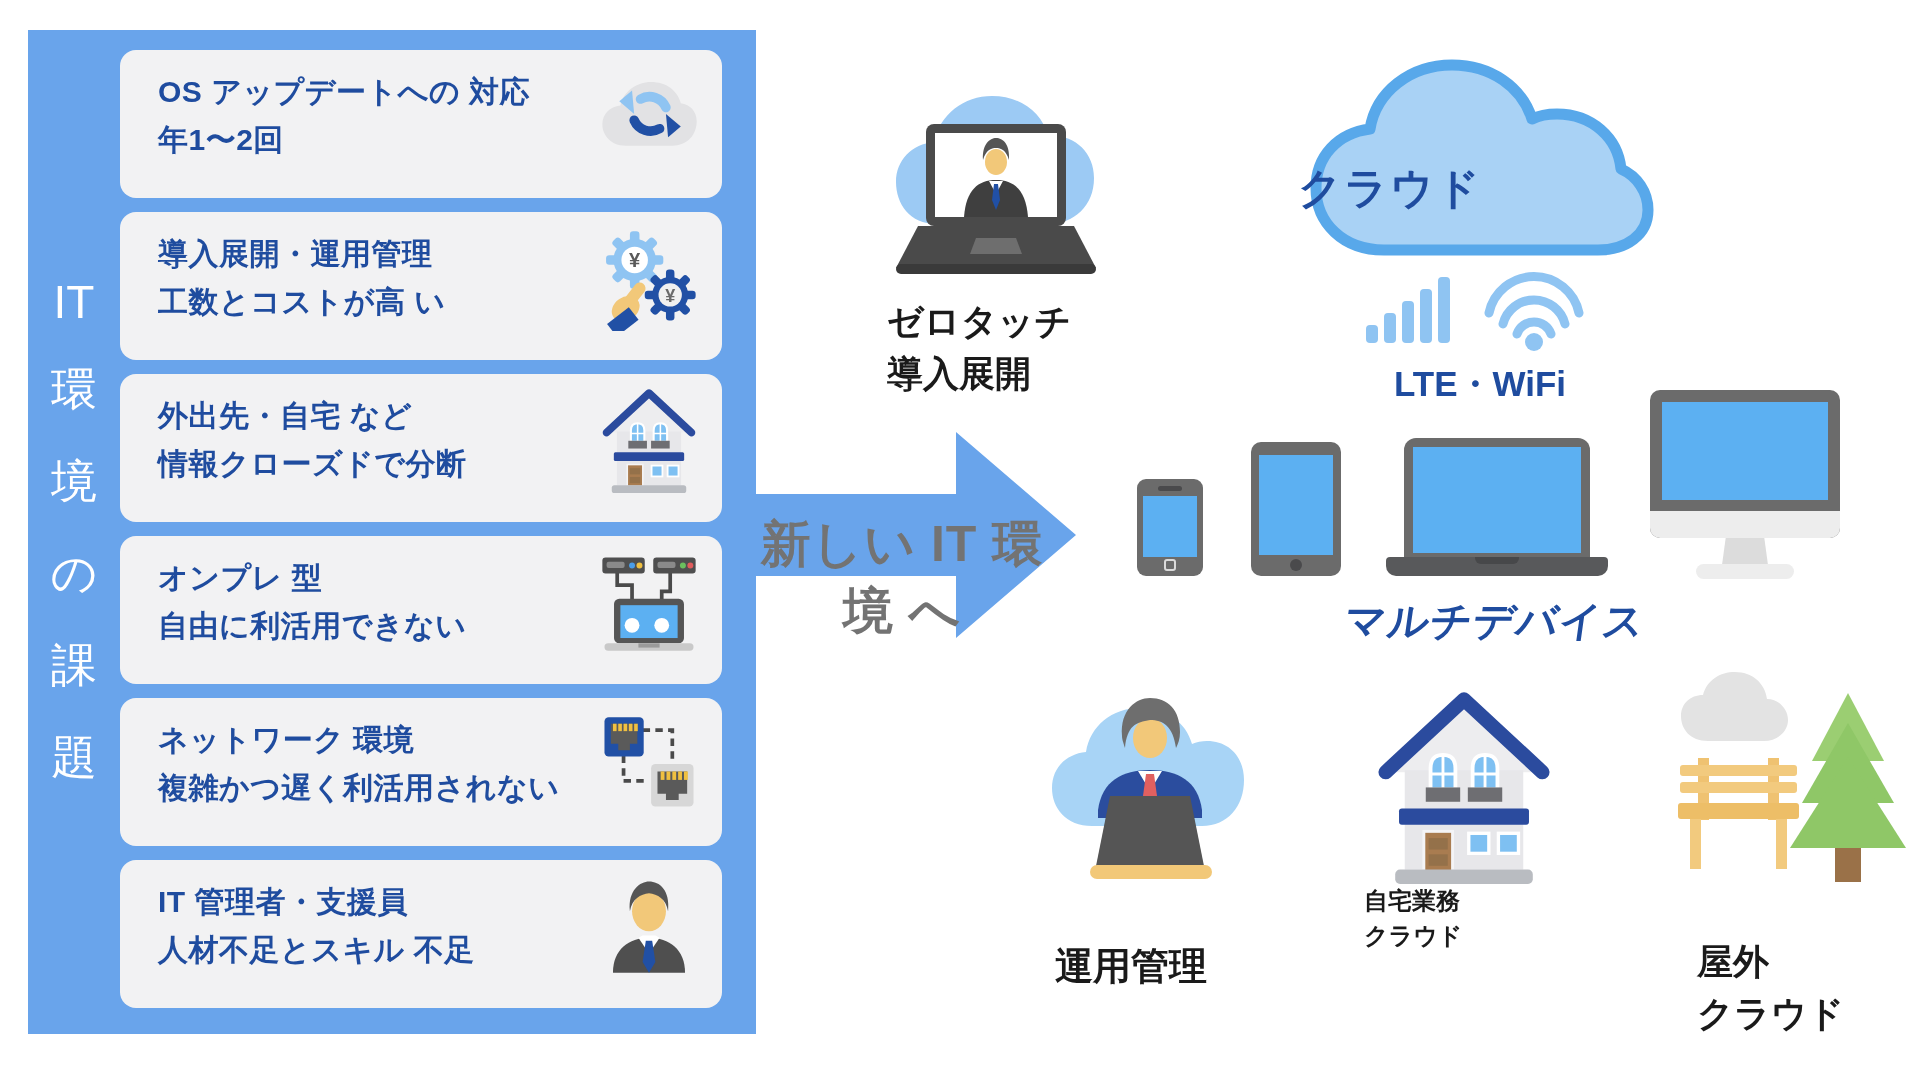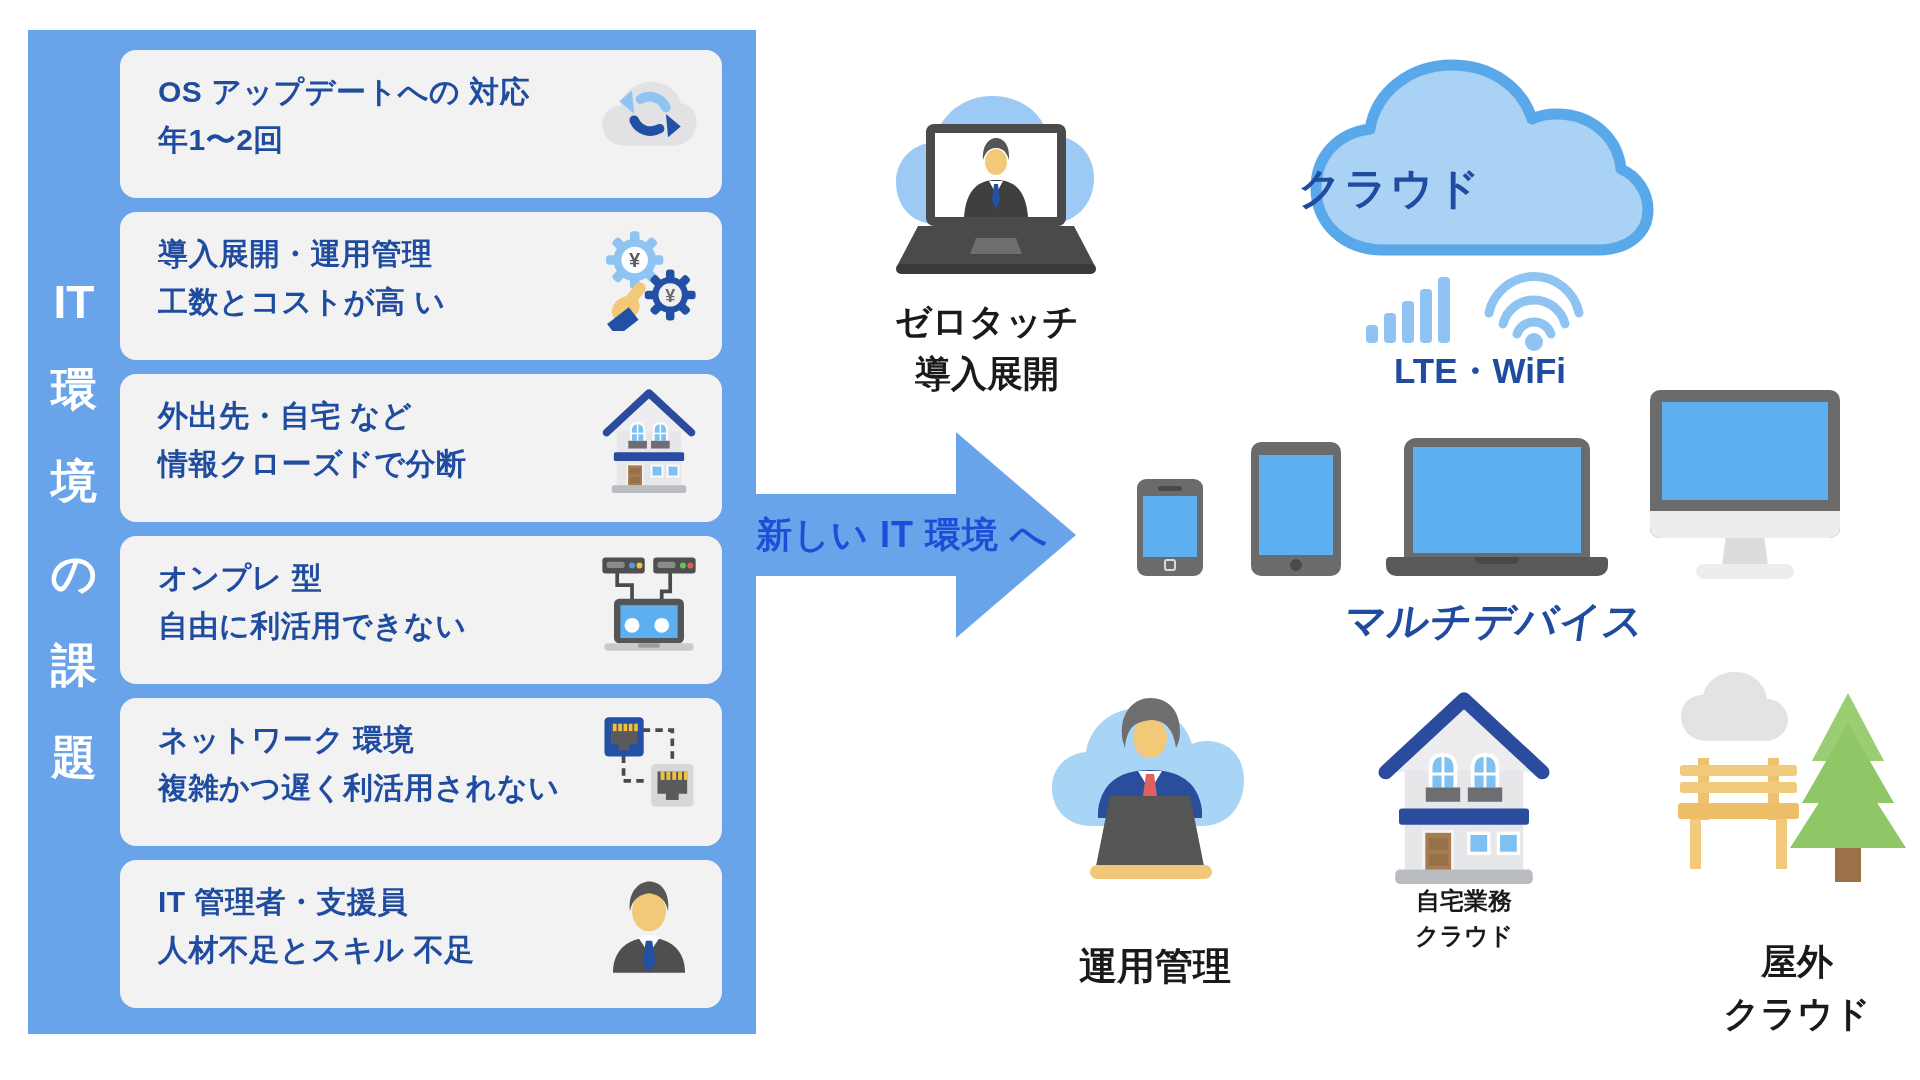--- a/index.html
+++ b/index.html
@@ -7,38 +7,38 @@
     --box-bg:#F2F2F3; --screen-blue:#5CB0F2; --cloud-fill:#A9D2F5;
     --cloud-stroke:#58A8EA; --icon-blue:#8FC4F2; --label-black:#1A1A1A;
   }
   *{margin:0;padding:0;box-sizing:border-box;}
   body{font-family:"Liberation Sans","DejaVu Sans",sans-serif;background:#fff;}
   .stage{position:relative;width:1920px;height:1080px;background:#fff;overflow:hidden;}
 
   
   .panel{position:absolute;left:28px;top:30px;width:728px;height:1004px;background:var(--panel-blue);}
   .v-title{position:absolute;left:28px;top:30px;width:92px;height:1004px;display:flex;flex-direction:column;
-    align-items:center;justify-content:center;gap:30px;color:#fff;font-weight:bold;font-size:46px;}
+    align-items:center;justify-content:center;gap:30px;color:#fff;font-weight:normal;font-size:46px;}
   .boxes{position:absolute;left:120px;top:50px;width:602px;height:958px;display:flex;flex-direction:column;gap:14px;}
   .issue-box{flex:1;background:var(--box-bg);border-radius:16px;display:flex;align-items:center;padding:0 20px 16px 38px;}
   .issue-text{flex:1;color:var(--navy-text);font-weight:bold;font-size:30px;line-height:1.6;letter-spacing:.5px;}
   .issue-icon{width:106px;height:106px;flex:0 0 auto;margin-left:8px;}
 
   
   .arrow-svg{position:absolute;left:746px;top:432px;width:330px;height:206px;}
-  .arrow-label{position:absolute;left:746px;top:511px;width:312px;text-align:center;color:#1d4ed8;
-    font-weight:bold;font-size:36px;letter-spacing:1px;}
+  .arrow-label{position:absolute;left:746px;top:511px;width:312px;text-align:center;color:#737373;
+    font-weight:bold;font-size:50px;letter-spacing:1px;}
 
   
   .abs{position:absolute;}
-  .big-label{font-weight:bold;text-align:center;color:var(--label-black);}
+  .big-label{font-weight:bold;text-align:left;color:var(--label-black);}
   .zero-label{left:887px;top:296px;width:200px;font-size:36px;line-height:1.45;}
   .cloud-word{left:1298px;top:160px;width:364px;text-align:left;color:var(--navy-text);
     font-weight:bold;font-size:43px;letter-spacing:2px;}
-  .lte-label{left:1320px;top:348px;width:320px;text-align:center;color:var(--navy-text);
+  .lte-label{left:1320px;top:361px;width:320px;text-align:center;color:var(--navy-text);
     font-weight:bold;font-size:35px;}
   .multi-label{left:1330px;top:594px;width:330px;text-align:center;color:var(--navy-text);
     font-weight:bold;font-size:41px;transform:skewX(-8deg);letter-spacing:1px;}
   .op-label{left:1055px;top:941px;width:200px;font-size:38px;}
   .home-label{left:1364px;top:884px;width:200px;font-size:24px;line-height:1.45;}
   .out-label{left:1697px;top:916px;width:200px;font-size:36px;line-height:1.45;margin-top:20px;}
 
   
   .phone{left:1137px;top:479px;width:66px;height:97px;background:#6B6B6B;border-radius:9px;}
   .phone .scr{position:absolute;left:6px;right:6px;top:17px;bottom:19px;background:var(--screen-blue);}

